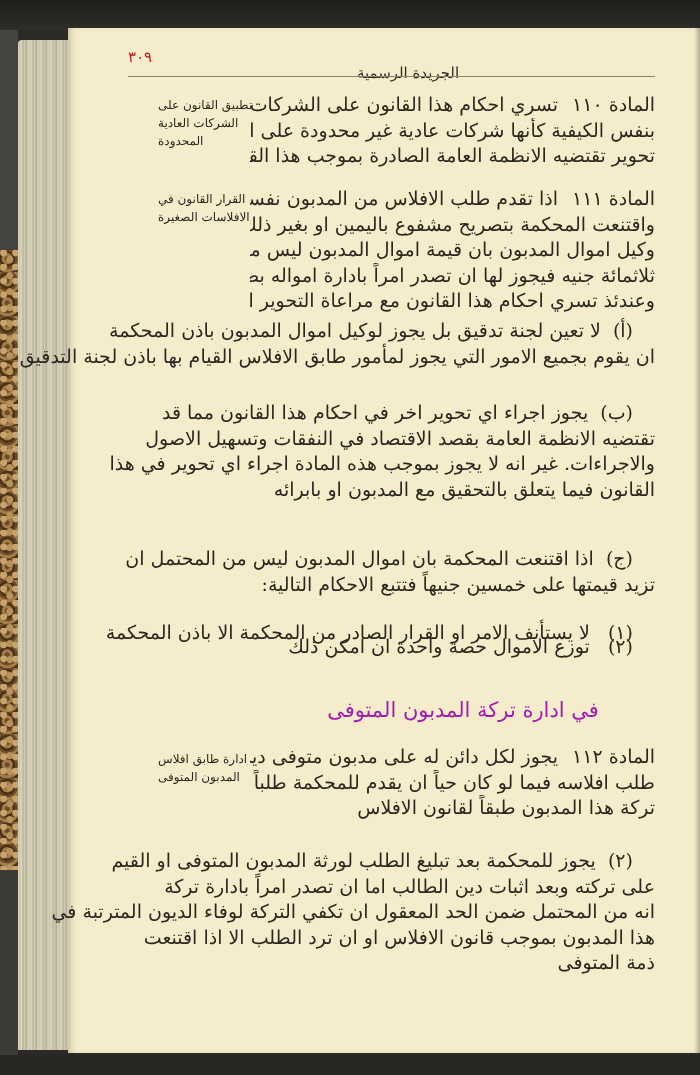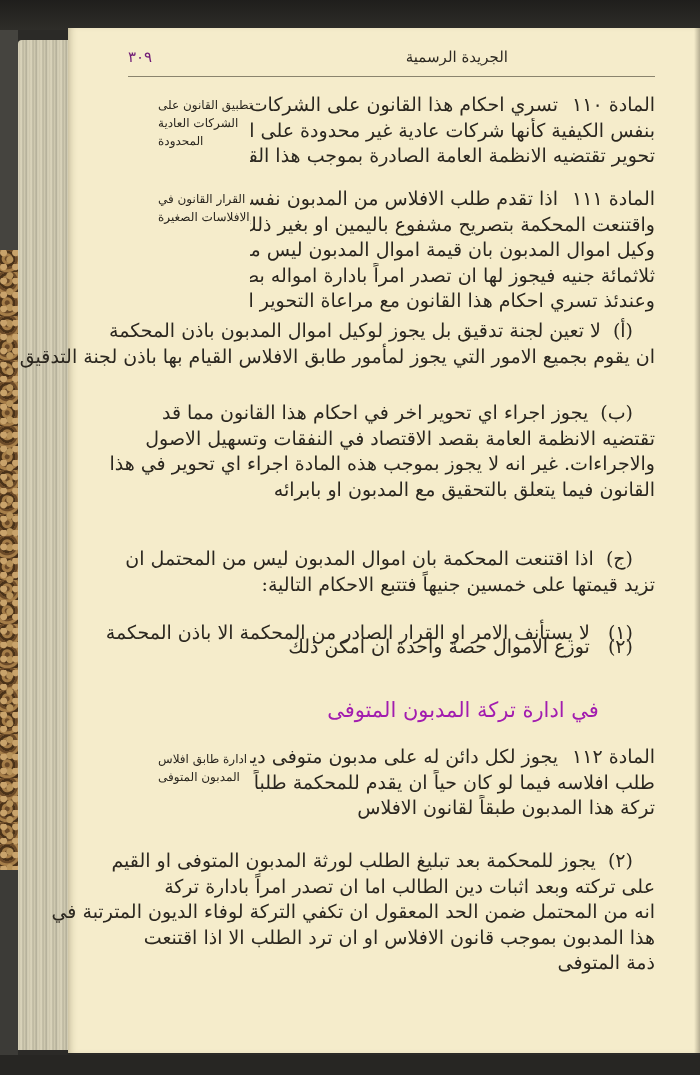--- a/index.html
+++ b/index.html
@@ -25,22 +25,22 @@
     background:repeating-linear-gradient(90deg,
       #d8d2ba 0px, #c9c3aa 2px, #e2dcc3 3px, #b9b49d 5px, #d6d0b6 7px, #a9a591 8px, #ddd7bd 10px);
     border-top-left-radius:4px;
   }
   .page {
     position:absolute; left:68px; top:28px; width:632px; height:1025px;
     background:#f5eccb;
     box-shadow: inset 6px 0 8px -6px rgba(90,80,50,0.5);
   }
   .header { position:absolute; left:0; top:0; width:632px; height:48px; }
-  .page-number { position:absolute; left:60px; top:20px; font-size:15px; color:#701a75; }
-  .journal-title { position:absolute; left:240px; top:20px; width:200px; 
+  .page-number { position:absolute; left:60px; top:20px; font-size:15px; color:#b91c1c; }
+  .journal-title { position:absolute; left:240px; top:36px; width:200px; text-align:center;
     font-size:15px; color:#2e2a22; direction:rtl; }
   .rule { position:absolute; left:60px; top:48px; width:527px; height:1px; background:#8a846e; }
 
   .block { position:absolute; direction:rtl; color:#2b271f; font-size:19px; }
   .body-text { right:45px; width:405px; text-align:justify; text-align-last:right; line-height:25.5px; }
   .body-text .line { display:block; white-space:nowrap; overflow:hidden; }
   .art-label { margin-left:14px; }
   .margin-note { left:90px; width:100px; text-align:left; font-size:12px; line-height:18px; direction:rtl; }
   .margin-note span { display:block; }
   .sub-item { right:45px; width:405px; line-height:25.5px; }

